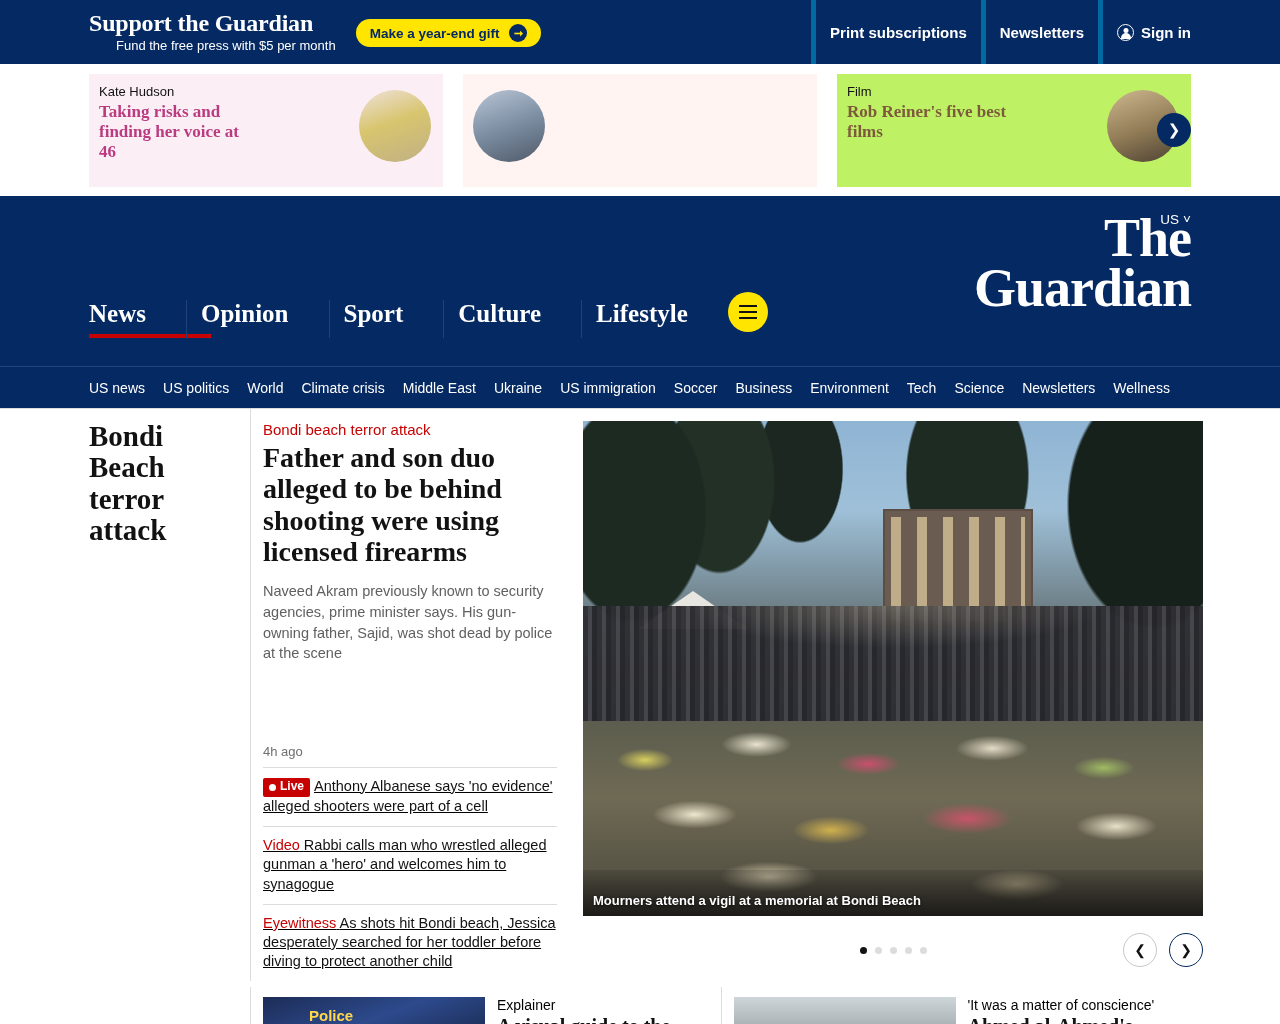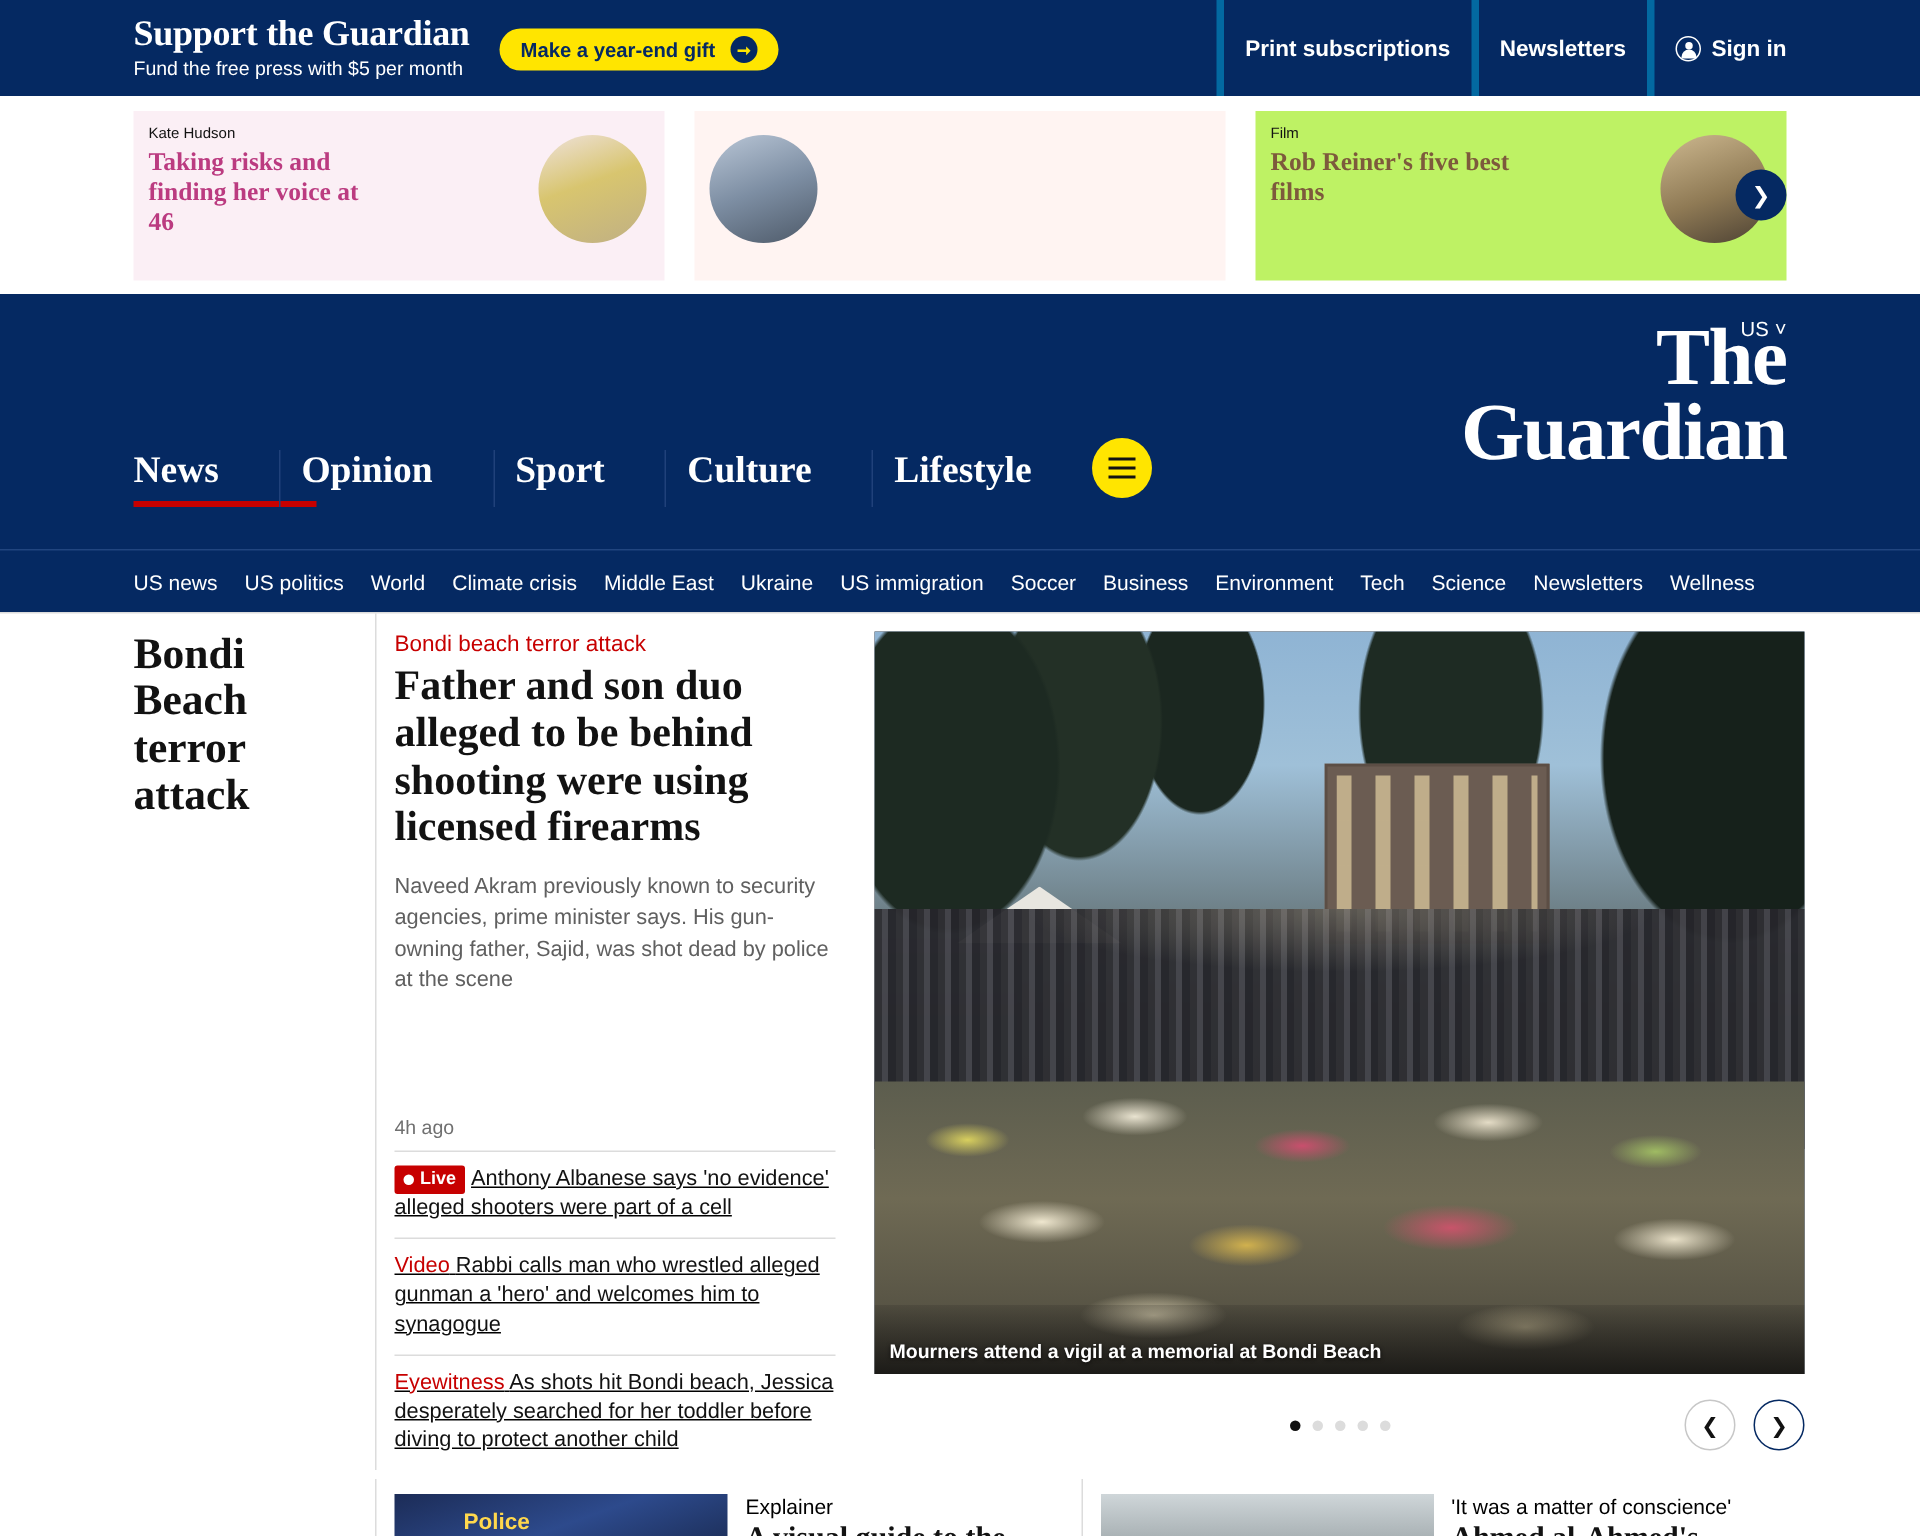--- a/index.html
+++ b/index.html
@@ -19,21 +19,21 @@
     display: flex;
     align-items: center;
     position: relative;
   }
   .support-left { padding-left: 89px; display: flex; align-items: center; gap: 16px; }
   .support-text-block { line-height: 1.15; }
   .support-title {
     font-family: "Liberation Serif", serif;
     font-size: 24px; font-weight: 700; letter-spacing: -0.2px;
   }
-  .support-sub { font-size: 13px; margin-top: 2px; }
+  .support-sub { font-size: 13px; margin-top: 2px; margin-left: 27px; }
   .gift-btn {
     background: #ffe500; color: #052962;
     border: none; border-radius: 18px;
     height: 28px; padding: 0 14px;
     font-size: 13.5px; font-weight: 700;
     display: inline-flex; align-items: center; gap: 10px;
     cursor: pointer; margin-left: 4px; margin-top: 2px;
   }
   .gift-arrow {
     width: 18px; height: 18px; border-radius: 50%;
@@ -74,21 +74,21 @@
   }
   .promo-card {
     flex: 1 1 0; height: 113px;
     display: flex; align-items: flex-start; justify-content: space-between;
     padding: 10px 12px 10px 10px;
     cursor: pointer; overflow: hidden;
   }
   .promo-card.pink { background: #fbeff5; }
   .promo-card.cream { background: #fff4f2; }
   .promo-card.beige { background: #bef264; }
-  .promo-kicker { font-size: 10px; color: #121212; margin-bottom: 3px; }
+  .promo-kicker { font-size: 13px; color: #121212; margin-bottom: 3px; }
   .promo-head {
     font-family: "Liberation Serif", serif;
     font-size: 17px; font-weight: 700; line-height: 1.2;
     max-width: 160px;
   }
   .promo-head.pinkt { color: #bb3b80; }
   .promo-head.redt { color: #c70000; }
   .promo-head.brownt { color: #7d5a3c; }
   .promo-thumb {
     width: 72px; height: 72px; border-radius: 50%;

